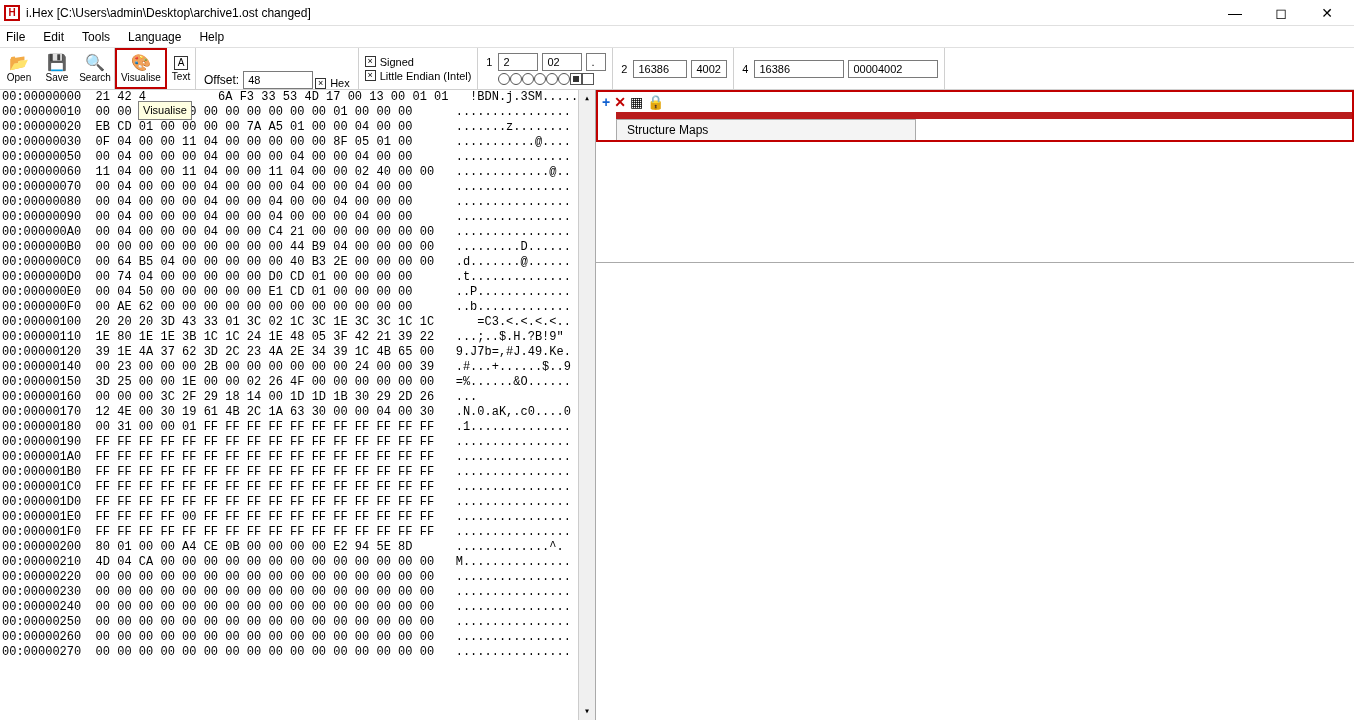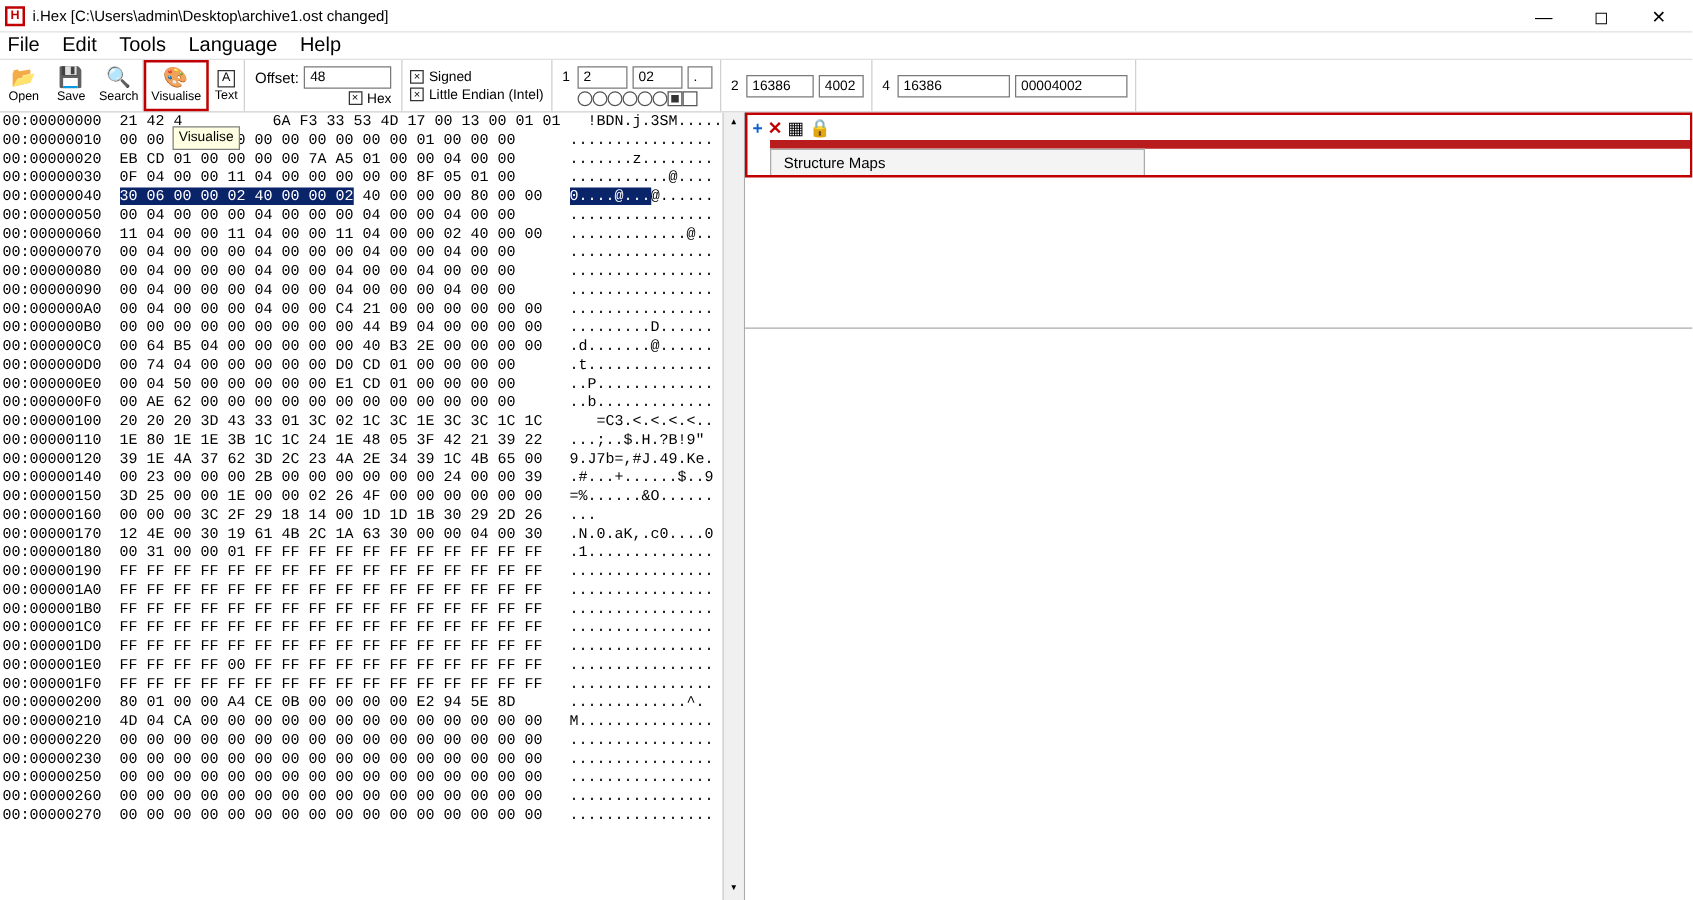--- a/index.html
+++ b/index.html
@@ -5,30 +5,30 @@
   * { box-sizing: border-box; margin: 0; padding: 0; }
   html, body { width: 1354px; height: 720px; font-family: "Segoe UI", Tahoma, sans-serif; font-size: 12px; background: #fff; color: #000; overflow: hidden; }
   
   .titlebar { height: 26px; display: flex; align-items: center; padding: 0 4px; border-bottom: 1px solid #e0e0e0; }
   .titlebar .icon { width: 16px; height: 16px; margin-right: 6px; border: 2px solid #c00000; display: inline-flex; align-items: center; justify-content: center; font-size: 10px; font-weight: bold; color: #c00000; line-height: 1; }
   .titlebar .title { flex: 1; font-size: 12px; }
   .winbtns { display: flex; }
   .winbtns div { width: 46px; height: 26px; display: flex; align-items: center; justify-content: center; font-size: 14px; }
   
   .menubar { height: 22px; display: flex; align-items: center; padding: 0 6px; gap: 18px; border-bottom: 1px solid #e0e0e0; }
-  .menubar span { font-size: 16px; }
+  .menubar span { font-size: 12px; }
   
   .toolbar { height: 42px; display: flex; align-items: stretch; border-bottom: 1px solid #d0d0d0; }
   .tb-group { display: flex; align-items: stretch; border-right: 1px solid #d0d0d0; }
   .tb-btn { width: 38px; display: flex; flex-direction: column; align-items: center; justify-content: center; font-size: 10px; gap: 1px; }
   .tb-btn.wide { width: 52px; }
   .tb-btn .ico { font-size: 16px; line-height: 1; }
   .tb-btn.highlight { border: 2px solid #c00000; }
   .tb-small { display: flex; flex-direction: column; justify-content: center; padding: 0 6px; gap: 2px; font-size: 11px; }
-  .offset-group { display: flex; flex-direction: column; justify-content: center; padding: 0 8px; gap: 2px; }
+  .offset-group { display: flex; flex-direction: row; justify-content: center; padding: 0 8px; gap: 2px; align-items: flex-end; }
   .offset-row { display: flex; align-items: center; gap: 4px; }
   .offset-row input { width: 70px; height: 18px; border: 1px solid #7a7a7a; padding: 0 4px; font-size: 11px; }
   .chk { display: flex; align-items: center; gap: 4px; font-size: 11px; }
   .chk .box { width: 11px; height: 11px; border: 1px solid #333; display: inline-flex; align-items: center; justify-content: center; font-size: 9px; line-height: 1; }
   .value-panel { display: flex; flex-direction: column; justify-content: center; padding: 0 6px; gap: 2px; }
   .vp-row { display: flex; align-items: center; gap: 4px; }
   .vp-row .lbl { font-size: 11px; width: 10px; text-align: center; }
   .vp-row input { height: 18px; border: 1px solid #7a7a7a; padding: 0 4px; font-size: 11px; }
   .radios { display: flex; gap: 0; }
   .radios .r { width: 12px; height: 12px; border: 1px solid #555; border-radius: 50%; display: inline-block; }
@@ -159,21 +159,20 @@
   <div class="hexpane" id="hexpane">
     <div class="tooltip" style="left:138px; top:11px;">Visualise</div>
     <div class="scroll">
       <div class="up">▴</div>
       <div class="dn" style="position:absolute;bottom:0;width:100%;">▾</div>
     </div>
   <div class="hexrow"><span class="off">00:00000000</span>  21 42 4          6A F3 33 53 4D 17 00 13 00 01 01   !BDN.j.3SM......</div>
       <div class="hexrow"><span class="off">00:00000010</span>  00 00 00 00 00 00 00 00 00 00 00 01 00 00 00      ................</div>
       <div class="hexrow"><span class="off">00:00000020</span>  EB CD 01 00 00 00 00 7A A5 01 00 00 04 00 00      .......z........</div>
       <div class="hexrow"><span class="off">00:00000030</span>  0F 04 00 00 11 04 00 00 00 00 00 8F 05 01 00      ...........@....</div>
-      <div class="hexrow"><span class="off">00:00000040</span>  <span class="sel">30 06 00 00 02 40 00 00 02</span> 40 00 00 00 80 00 00   <span class="asel">0....@...</span>@......</div>
       <div class="hexrow"><span class="off">00:00000050</span>  00 04 00 00 00 04 00 00 00 04 00 00 04 00 00      ................</div>
       <div class="hexrow"><span class="off">00:00000060</span>  11 04 00 00 11 04 00 00 11 04 00 00 02 40 00 00   .............@..</div>
       <div class="hexrow"><span class="off">00:00000070</span>  00 04 00 00 00 04 00 00 00 04 00 00 04 00 00      ................</div>
       <div class="hexrow"><span class="off">00:00000080</span>  00 04 00 00 00 04 00 00 04 00 00 04 00 00 00      ................</div>
       <div class="hexrow"><span class="off">00:00000090</span>  00 04 00 00 00 04 00 00 04 00 00 00 04 00 00      ................</div>
       <div class="hexrow"><span class="off">00:000000A0</span>  00 04 00 00 00 04 00 00 C4 21 00 00 00 00 00 00   ................</div>
       <div class="hexrow"><span class="off">00:000000B0</span>  00 00 00 00 00 00 00 00 00 44 B9 04 00 00 00 00   .........D......</div>
       <div class="hexrow"><span class="off">00:000000C0</span>  00 64 B5 04 00 00 00 00 00 40 B3 2E 00 00 00 00   .d.......@......</div>
       <div class="hexrow"><span class="off">00:000000D0</span>  00 74 04 00 00 00 00 00 D0 CD 01 00 00 00 00      .t..............</div>
       <div class="hexrow"><span class="off">00:000000E0</span>  00 04 50 00 00 00 00 00 E1 CD 01 00 00 00 00      ..P.............</div>
@@ -190,20 +189,21 @@
       <div class="hexrow"><span class="off">00:000001A0</span>  FF FF FF FF FF FF FF FF FF FF FF FF FF FF FF FF   ................</div>
       <div class="hexrow"><span class="off">00:000001B0</span>  FF FF FF FF FF FF FF FF FF FF FF FF FF FF FF FF   ................</div>
       <div class="hexrow"><span class="off">00:000001C0</span>  FF FF FF FF FF FF FF FF FF FF FF FF FF FF FF FF   ................</div>
       <div class="hexrow"><span class="off">00:000001D0</span>  FF FF FF FF FF FF FF FF FF FF FF FF FF FF FF FF   ................</div>
       <div class="hexrow"><span class="off">00:000001E0</span>  FF FF FF FF 00 FF FF FF FF FF FF FF FF FF FF FF   ................</div>
       <div class="hexrow"><span class="off">00:000001F0</span>  FF FF FF FF FF FF FF FF FF FF FF FF FF FF FF FF   ................</div>
       <div class="hexrow"><span class="off">00:00000200</span>  80 01 00 00 A4 CE 0B 00 00 00 00 E2 94 5E 8D      .............^.</div>
       <div class="hexrow"><span class="off">00:00000210</span>  4D 04 CA 00 00 00 00 00 00 00 00 00 00 00 00 00   M...............</div>
       <div class="hexrow"><span class="off">00:00000220</span>  00 00 00 00 00 00 00 00 00 00 00 00 00 00 00 00   ................</div>
       <div class="hexrow"><span class="off">00:00000230</span>  00 00 00 00 00 00 00 00 00 00 00 00 00 00 00 00   ................</div>
+      <div class="hexrow"><span class="off">00:00000240</span>  00 00 00 00 00 00 00 00 00 00 00 00 00 00 00 00   ................</div>
       <div class="hexrow"><span class="off">00:00000250</span>  00 00 00 00 00 00 00 00 00 00 00 00 00 00 00 00   ................</div>
       <div class="hexrow"><span class="off">00:00000260</span>  00 00 00 00 00 00 00 00 00 00 00 00 00 00 00 00   ................</div>
       <div class="hexrow"><span class="off">00:00000270</span>  00 00 00 00 00 00 00 00 00 00 00 00 00 00 00 00   ................</div>
     </div>
   <div class="rightpane">
     <div class="struct-top">
       <div class="struct-tools">
         <span style="color:#1060d0;font-weight:bold;">+</span>
         <span style="color:#c00000;font-weight:bold;">✕</span>
         <span>▦</span>

